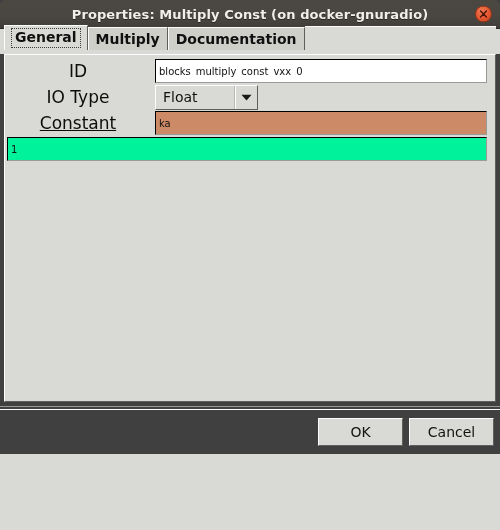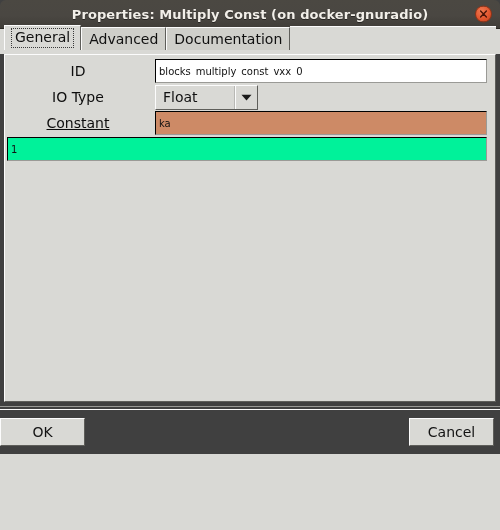--- a/index.html
+++ b/index.html
@@ -66,20 +66,21 @@
   
   .tabs-row {
     flex: 0 0 25px;
     height: 25px;
     background: #d9d9d5;
     display: flex;
     align-items: flex-end;
     padding: 4px;
     box-sizing: border-box;
     position: relative;
+    font-weight: bold;
   }
   .tab {
     height: 23px;
     box-sizing: border-box;
     padding: 0 7px;
     display: flex;
     align-items: center;
     font-size: 14px;
     color: #101010;
     background: #cfcfca;
@@ -127,21 +128,21 @@
   .form-row {
     display: flex;
     align-items: stretch;
     min-height: 26px;
   }
   .form-label {
     flex: 0 0 148px;
     display: flex;
     align-items: center;
     justify-content: center;
-    font-size: 14px;
+    font-size: 17px;
     color: #0d0d0d;
     padding-right: 6px;
     box-sizing: border-box;
     user-select: none;
   }
   .form-label.flagged {
     text-decoration: underline;
   }
   .form-control {
     flex: 1 1 auto;
@@ -204,21 +205,22 @@
   .action-separator {
     flex: 0 0 2px;
     border-top: 1px solid #9a9a96;
     border-bottom: 1px solid #fcfcfc;
     margin-top: 4px;
   }
   .action-area {
     flex: 0 0 44px;
     display: flex;
     align-items: center;
-    justify-content: space-between;
+    justify-content: flex-end;
+    gap: 6px;
     padding: 0 6px 0 0;
     box-sizing: border-box;
   }
   .btn {
     min-width: 85px;
     height: 28px;
     box-sizing: border-box;
     background: #d9d9d5;
     border: 1px solid #5e5e5a;
     border-top-color: #fcfcfc;
@@ -253,21 +255,21 @@
         </svg>
       </span>
     </div>
   </div>
 
   <div class="tabs-row">
     <div class="tab active">
       <span class="tab-focus">General</span>
     </div>
     <div class="tab">
-      <span>Advanced</span>
+      <span>Multiply</span>
     </div>
     <div class="tab">
       <span>Documentation</span>
     </div>
     <div class="tabs-filler"></div>
   </div>
 
   <div class="tab-page">
     <div class="form">
 

